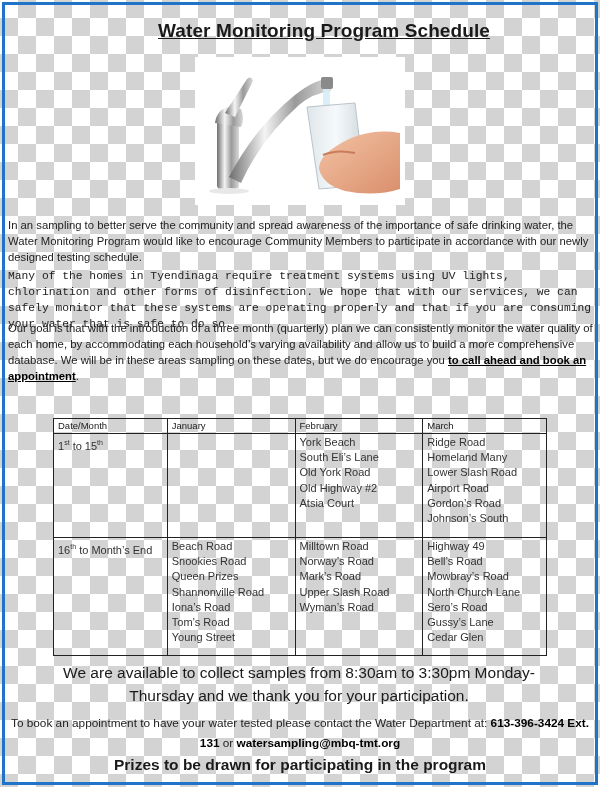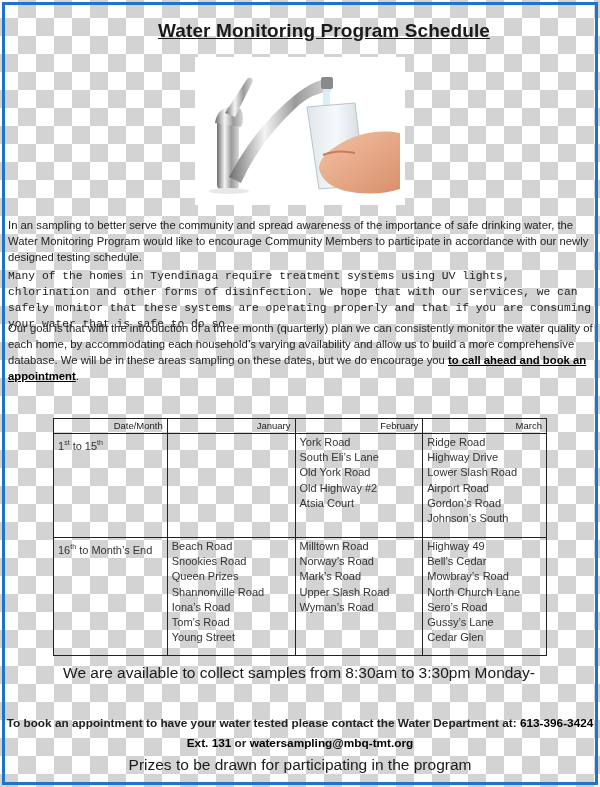--- a/index.html
+++ b/index.html
@@ -35,36 +35,36 @@
   }
   .para b.u { text-decoration: underline; font-weight: bold; color: #000; }
   table.sched {
     position: absolute; left: 53px; top: 418px; width: 494px; height: 238px;
     border-collapse: collapse; font-size: 11px;
   }
   table.sched th, table.sched td {
     border: 1.5px solid #222; vertical-align: top; padding: 0 4px;
   }
   table.sched th {
-    font-weight: normal; font-size: 9.5px; height: 14px; line-height: 14px; text-align: right;
+    font-weight: normal; font-size: 9.5px; height: 14px; line-height: 14px; text-align: left;
   }
   table.sched td { line-height: 15.2px; color: #333; padding-top: 1px; }
   table.sched td sup { font-size: 7px; }
   .hours {
     position: absolute; top: 661px; left: 0; width: 598px; text-align: center;
     font-size: 15.5px; line-height: 23px;
   }
   .contact {
     position: absolute; top: 713px; left: 0; width: 600px; text-align: center;
-    font-size: 11.8px; line-height: 20px; color: #222; font-weight: bold;
+    font-size: 11.8px; line-height: 20px; color: #222;
   }
   .contact b { color: #000; }
   .prizes {
     position: absolute; top: 756px; left: 0; width: 600px; text-align: center;
-    font-size: 15.5px; font-weight: normal;
+    font-size: 15.5px; font-weight: bold;
   }
 </style>
 </head>
 <body>
 
 <div class="frame"></div>
 
 <div class="title">Water Monitoring Program Schedule</div>
 
 <div class="photo">
@@ -124,29 +124,29 @@
       <th>January</th>
       <th>February</th>
       <th>March</th>
     </tr>
   </thead>
   <tbody>
     <tr style="height:104px;">
       <td><span>1</span><sup>st</sup><span> to 15</span><sup>th</sup></td>
       <td class="roads"></td>
       <td class="roads">
-          <div>York Road</div>
+          <div>York Beach</div>
           <div>South Eli’s Lane</div>
           <div>Old York Road</div>
           <div>Old Highway #2</div>
           <div>Atsia Court</div>
         </td>
       <td class="roads">
           <div>Ridge Road</div>
-          <div>Highway Drive</div>
+          <div>Homeland Many</div>
           <div>Lower Slash Road</div>
           <div>Airport Road</div>
           <div>Gordon’s Road</div>
           <div>Johnson’s South</div>
         </td>
     </tr>
     <tr>
       <td><span>16</span><sup>th</sup><span> to Month’s End</span></td>
       <td class="roads">
           <div>Beach Road</div>
@@ -159,30 +159,31 @@
         </td>
       <td class="roads">
           <div>Milltown Road</div>
           <div>Norway’s Road</div>
           <div>Mark’s Road</div>
           <div>Upper Slash Road</div>
           <div>Wyman’s Road</div>
         </td>
       <td class="roads">
           <div>Highway 49</div>
-          <div>Bell’s Cedar</div>
+          <div>Bell’s Road</div>
           <div>Mowbray’s Road</div>
           <div>North Church Lane</div>
           <div>Sero’s Road</div>
           <div>Gussy’s Lane</div>
           <div>Cedar Glen</div>
         </td>
     </tr>
   </tbody>
 </table>
 
 <div class="hours">
   <div>We are available to collect samples from 8:30am to 3:30pm Monday-</div>
+  <div>Thursday and we thank you for your participation.</div>
 </div>
 
 <div class="contact"><span>To book an appointment to have your water tested please contact the Water Department at: </span><b>613-396-3424 Ext. 131</b><span> or </span><b>watersampling@mbq-tmt.org</b></div>
 
 <div class="prizes">Prizes to be drawn for participating in the program</div>
 
 </body></html>

